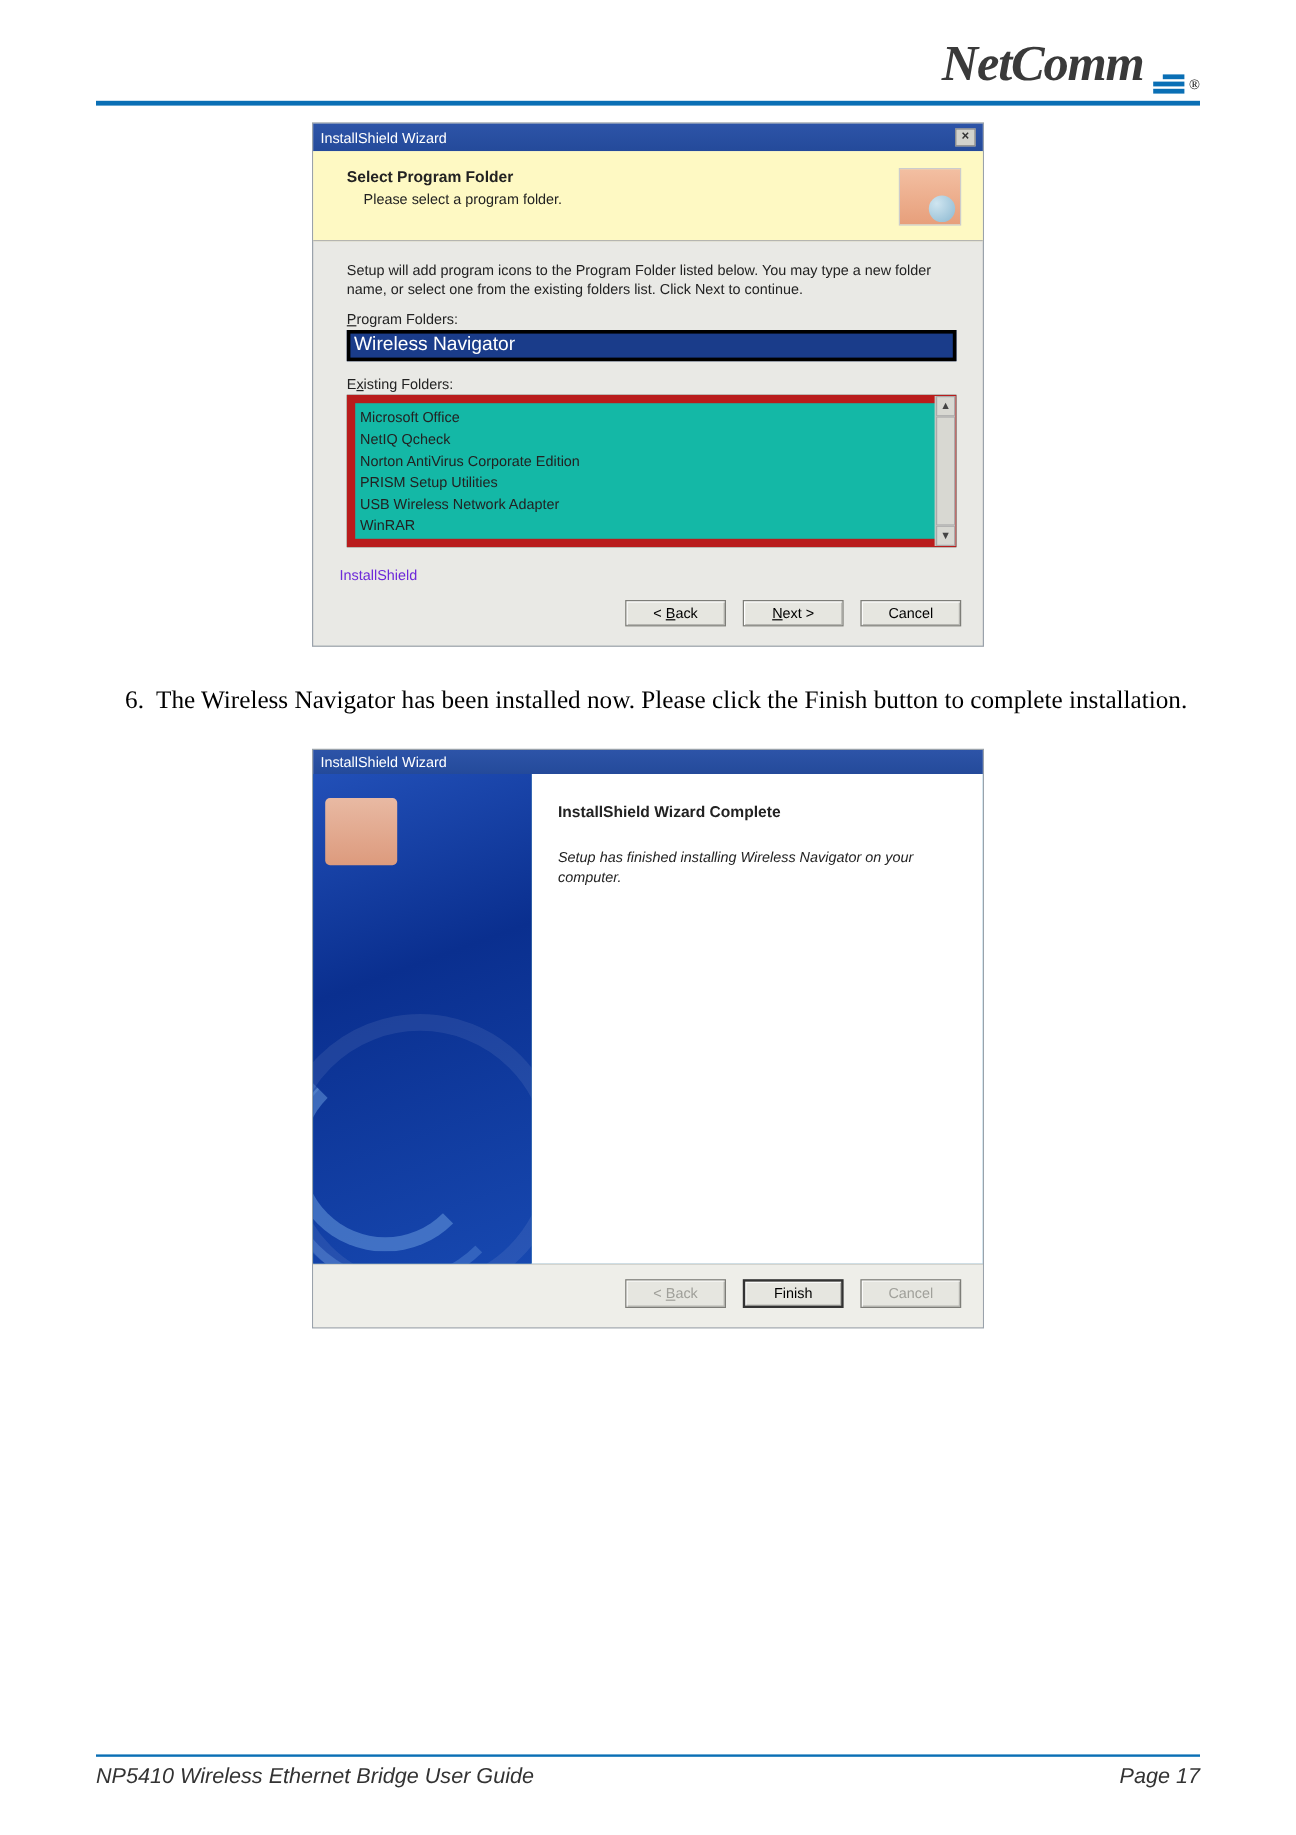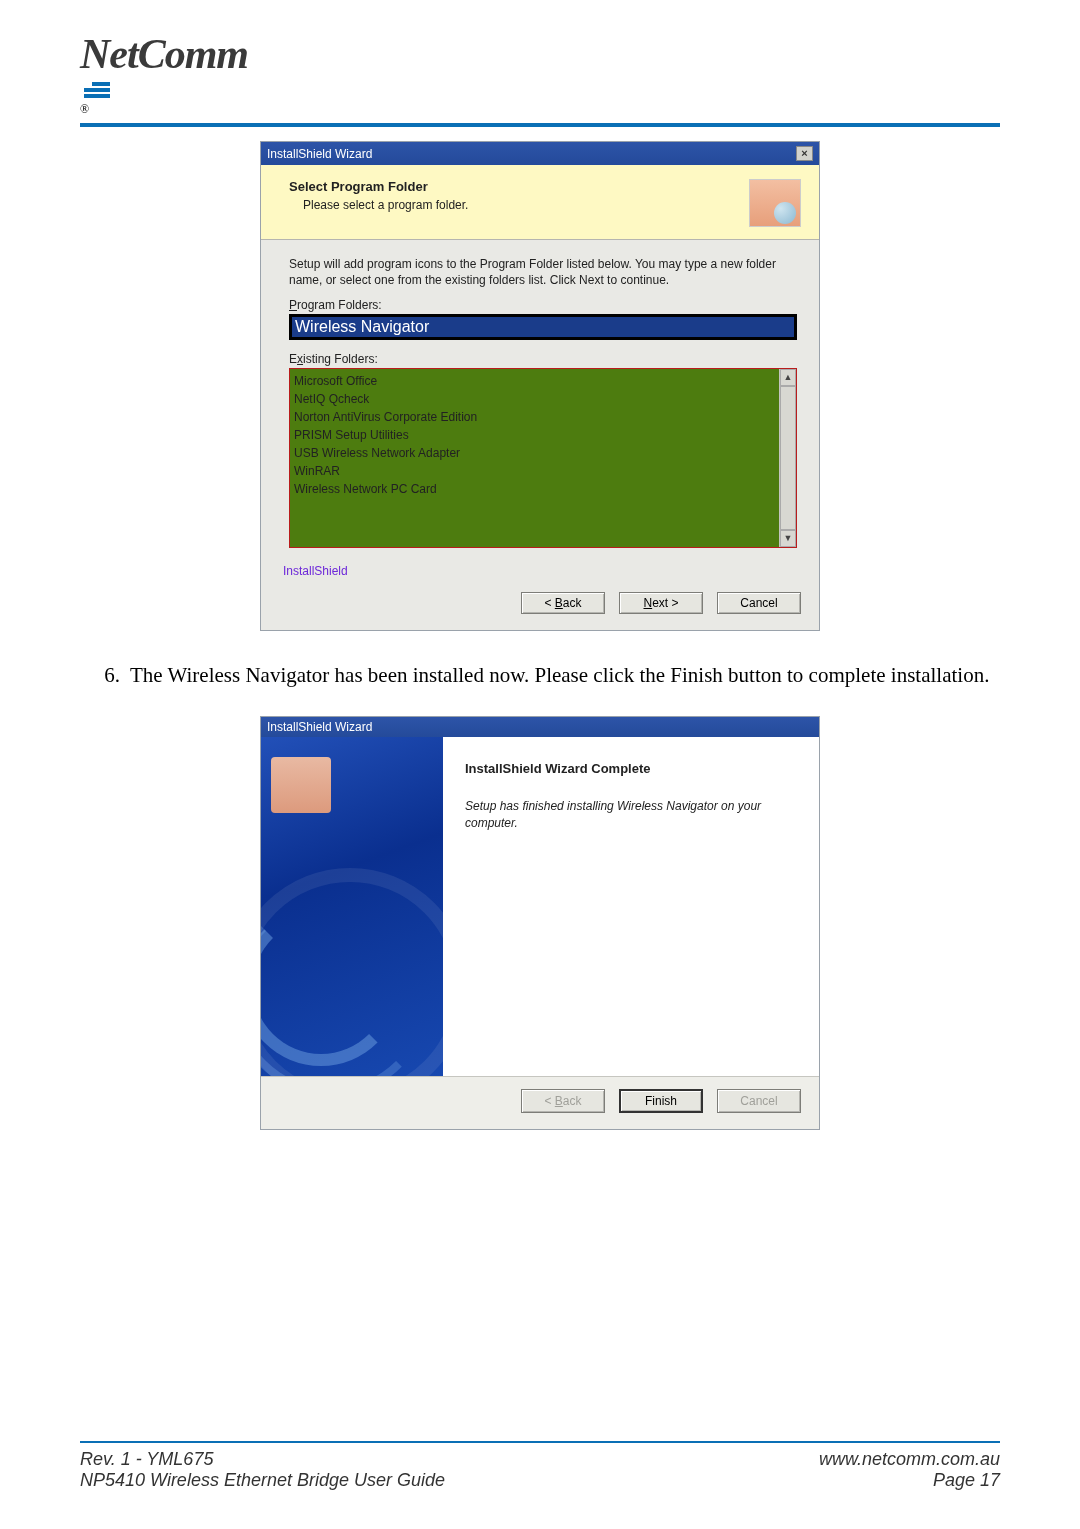--- a/index.html
+++ b/index.html
@@ -11,24 +11,23 @@
     position: relative;
   }
   .page {
     padding: 30px 80px 0 80px;
     position: relative;
     height: 100%;
   }
   .logo-row {
     display: flex;
     justify-content: flex-end;
-    align-items: flex-start;
+    align-items: flex-end;
     gap: 4px;
     margin-bottom: 6px;
-    flex-direction: column;
   }
   .logo-text {
     font-family: "Brush Script MT", cursive;
     font-size: 42px;
     font-style: italic;
     font-weight: bold;
     color: #3a3a3a;
     letter-spacing: -1px;
   }
   .logo-stripes {
@@ -116,23 +115,23 @@
     border: 3px solid #000000;
     background: #fff;
     font-size: 16px;
     padding: 1px 3px;
     font-family: inherit;
   }
   .textfield.selected { background: #1a3c8a; color: #fff; }
   .listbox-wrap { position: relative; margin-top: 2px; margin-bottom: 10px; }
   .listbox {
     width: calc(100% - 0px);
-    height: 180px;
-    border: 1px solid #b91c1c;
-    background: #4d7c0f;
+    height: 127px;
+    border: 7px solid #b91c1c;
+    background: #14b8a6;
     padding: 3px 4px;
     overflow: hidden;
     line-height: 1.5;
   }
   .listbox div { white-space: nowrap; }
   .scrollbar {
     position: absolute;
     right: 1px; top: 1px;
     width: 17px;
     height: calc(100% - 2px);
@@ -196,21 +195,21 @@
     margin: 0 0 26px 20px;
   }
   .step-num { min-width: 20px; text-align: right; }
   .step-body { flex: 1; }
 
   
   .dialog2 .titlebar { padding: 3px 6px; }
   .dlg2-main {
     display: flex;
     background: #0369a1;
-    height: 339px;
+    height: 408px;
   }
   .dlg2-side {
     width: 182px;
     background: linear-gradient(160deg, #2250b8 0%, #0a2f8f 40%, #1748b0 100%);
     position: relative;
     overflow: hidden;
   }
   .dlg2-side::before {
     content: "";
     position: absolute;
@@ -362,23 +361,19 @@
         <button class="win-btn disabled">&lt; <span class="underline-letter">B</span>ack</button>
         <button class="win-btn default">Finish</button>
         <button class="win-btn disabled">Cancel</button>
       </div>
     </div>
   </div>
 
 
   <div class="footer">
     <div class="footer-line"></div>
-    <div class="footer-row1">
-      <span>Rev. 1 - YML675</span>
-      <span>www.netcomm.com.au</span>
-    </div>
     <div class="footer-row2">
       <span>NP5410 Wireless Ethernet Bridge User Guide</span>
       <span>Page 17</span>
     </div>
   </div>
 
 </div>
 
 </body></html>

